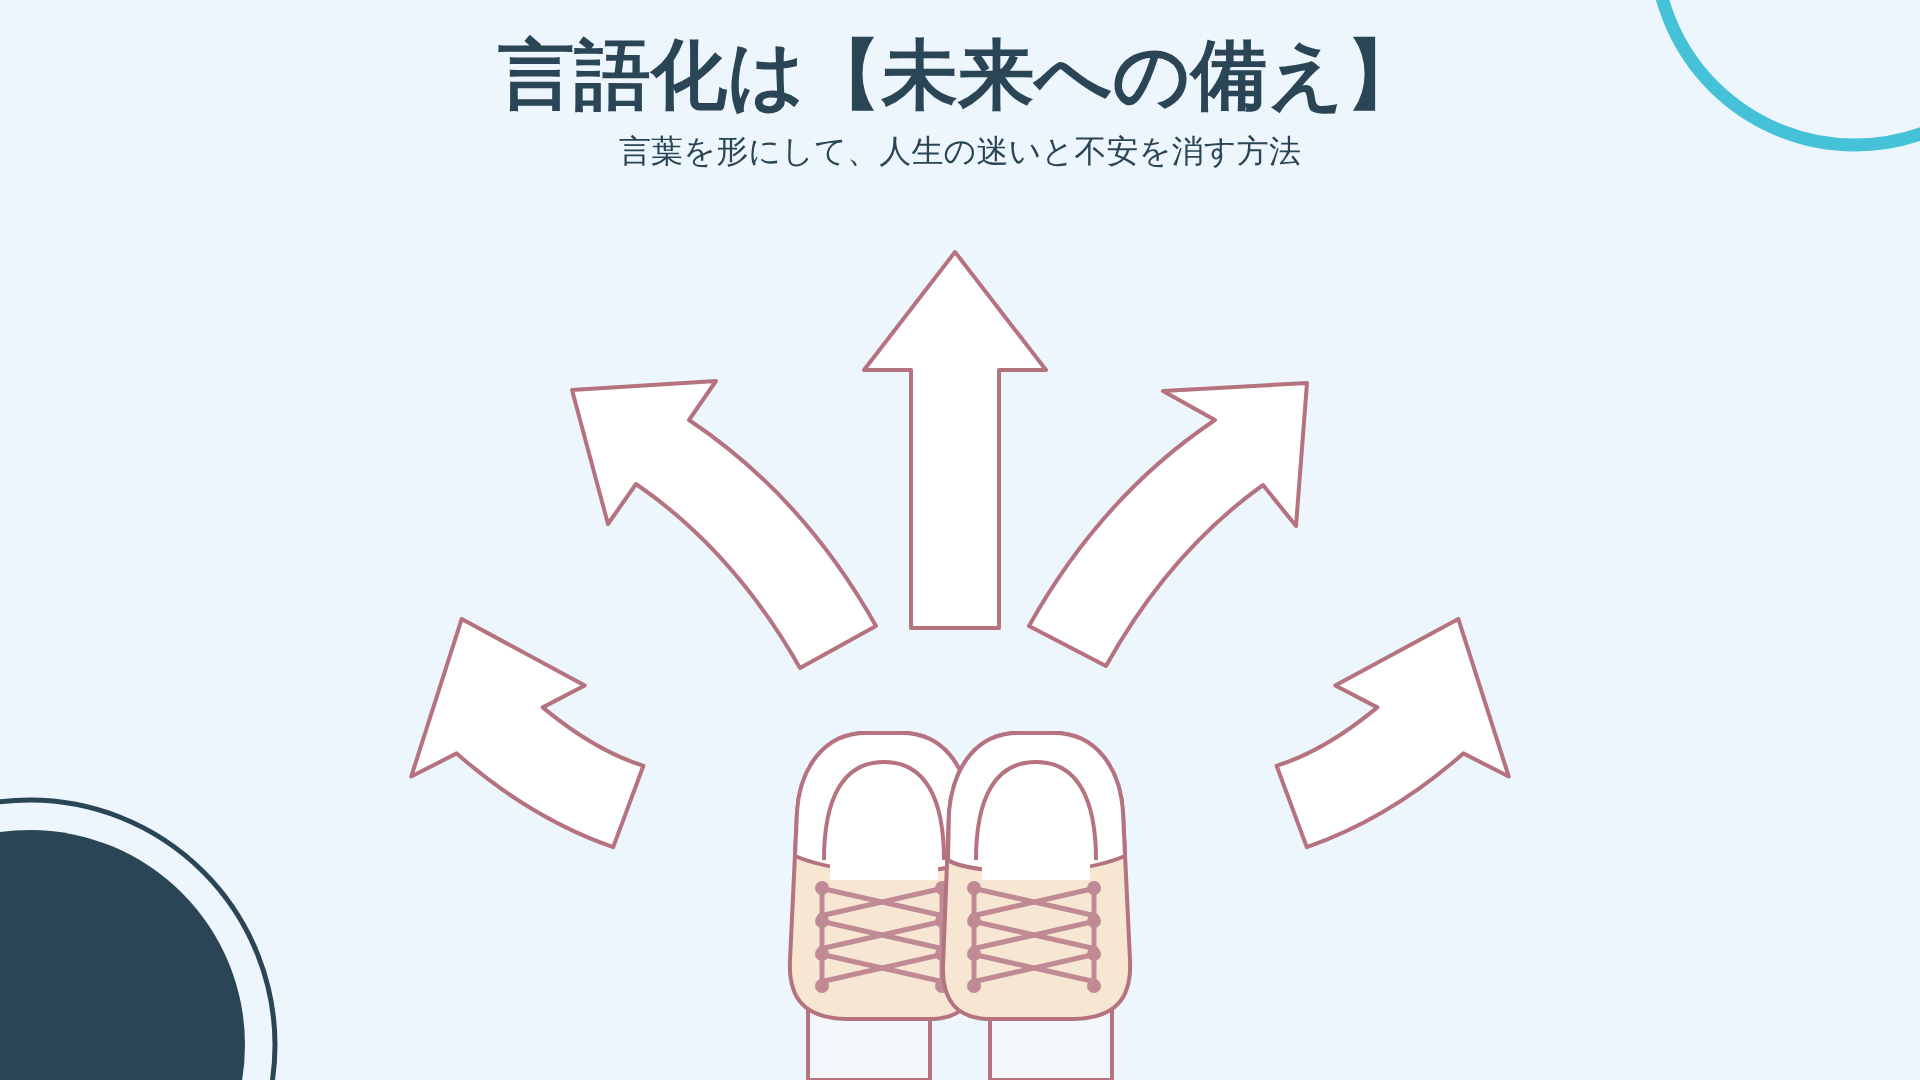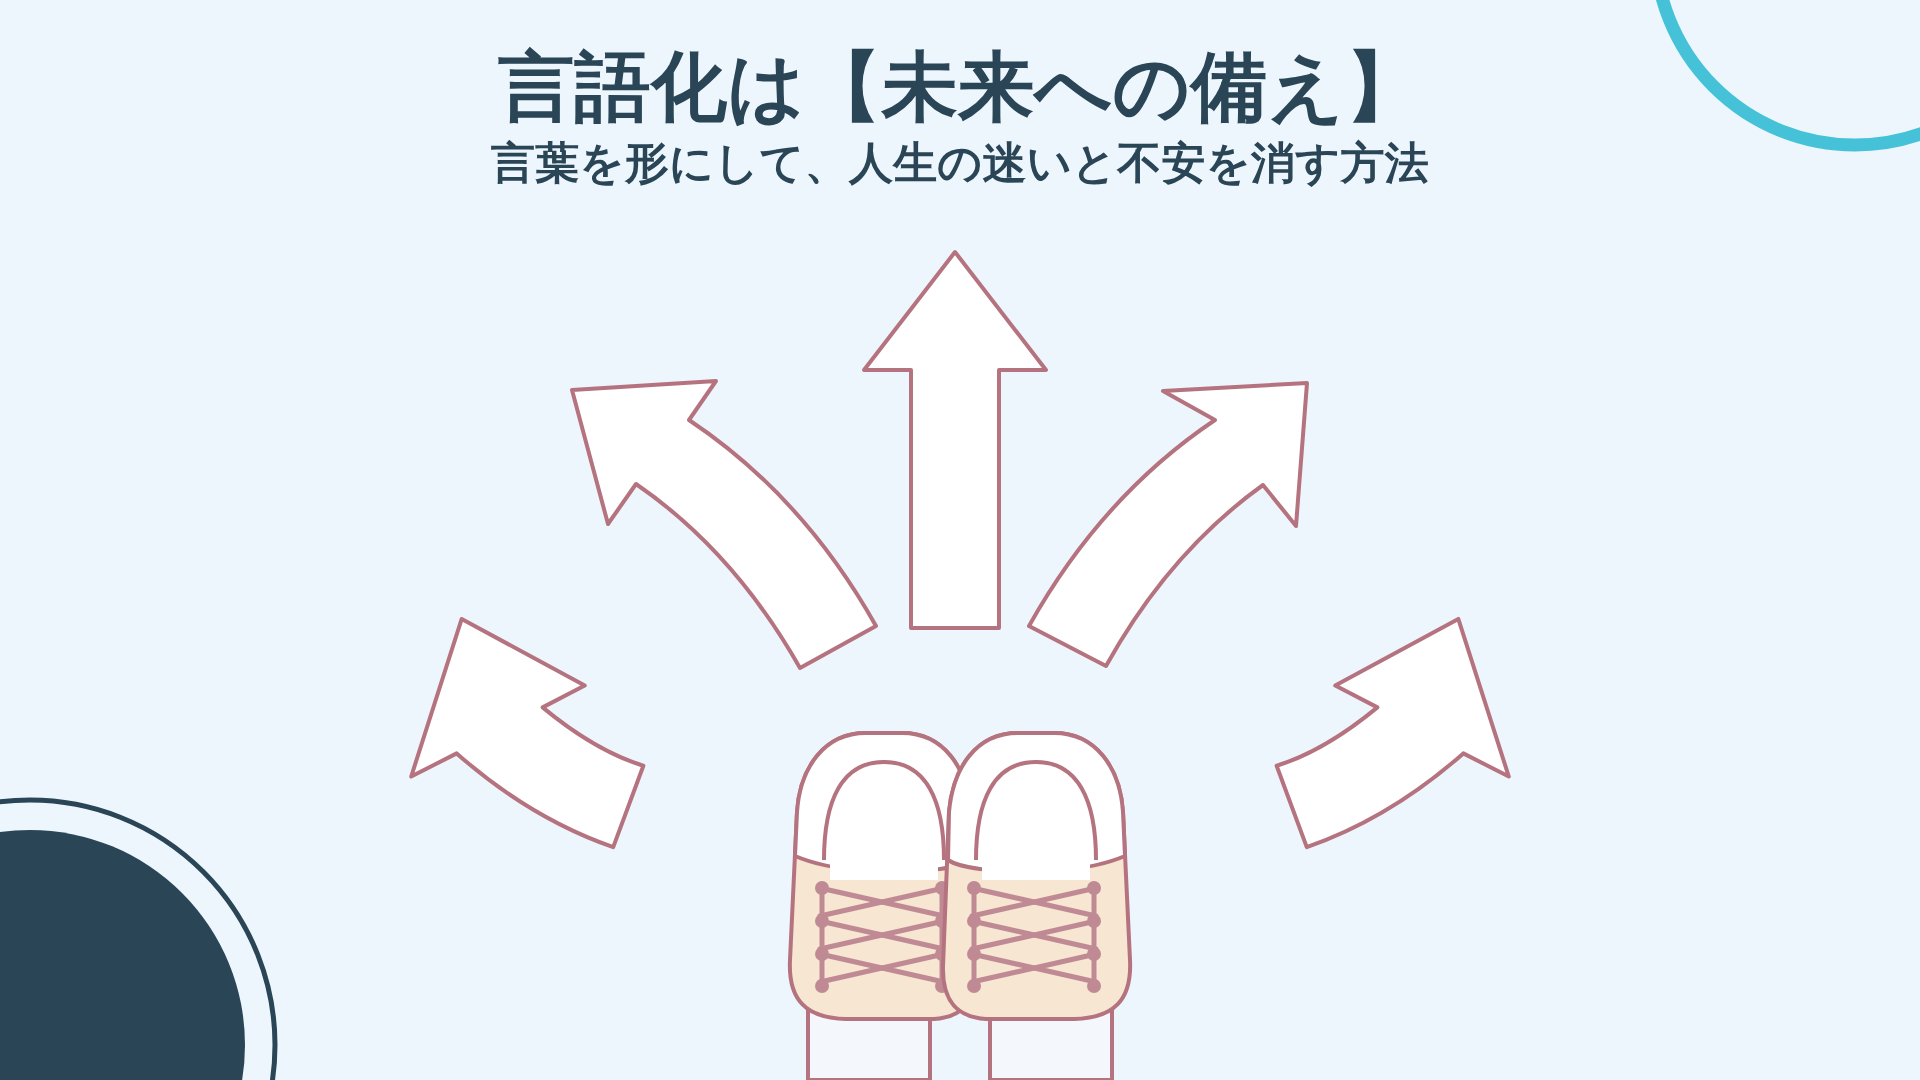--- a/index.html
+++ b/index.html
@@ -17,34 +17,34 @@
   .deco-layer{position:absolute;inset:0;width:1920px;height:1080px;pointer-events:none;}
 
   
   .text-block{
     position:absolute;left:0;top:0;width:1920px;
     text-align:center;
     z-index:6;
   }
   .title{
     margin:0;
-    padding-top:46px;
+    padding-top:34px;
     font-size:76px;
     line-height:1.08;
     font-weight:700;
     letter-spacing:0.005em;
     color:#2a4556;
     white-space:nowrap;
   }
   .subtitle{
-    margin:0;
+    margin:8px;
     padding-top:10px;
-    font-size:44px;
+    font-size:32px;
     line-height:1.12;
-    font-weight:700;
+    font-weight:400;
     letter-spacing:0.005em;
     color:#2a4556;
     white-space:nowrap;
   }
 
   
   .illo{position:absolute;left:0;top:0;width:1920px;height:1080px;z-index:4;}
 </style>
 </head>
 <body style="background: rgb(237, 246, 253);">

